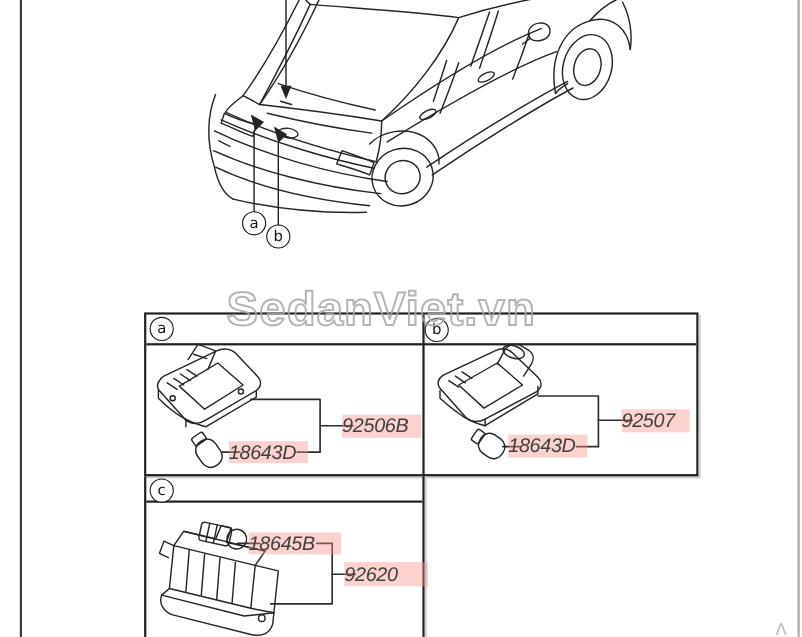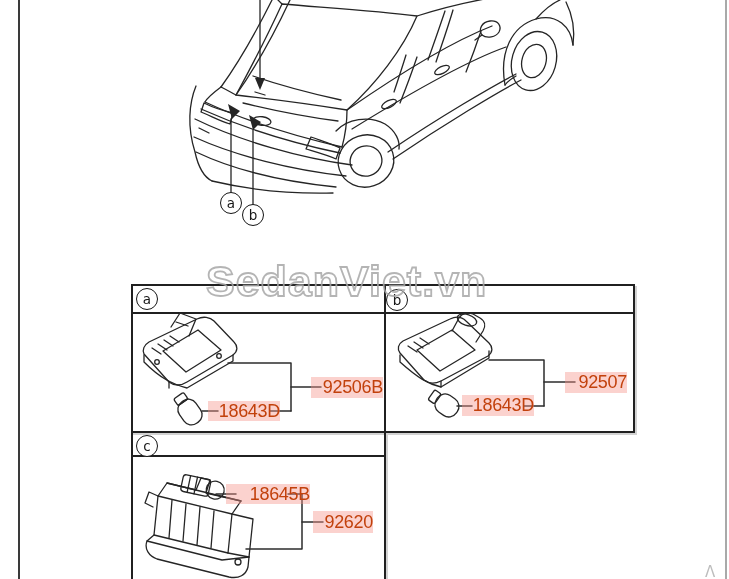--- a/index.html
+++ b/index.html
@@ -28,24 +28,25 @@
   #boxC .headband{height:24px;}
   
   .ccircle{
     width:22px;height:22px;border:1.7px solid #161616;border-radius:50%;
     background:#fff;box-sizing:border-box;z-index:3;
     display:flex;align-items:center;justify-content:center;
     font:13.5px "DejaVu Sans",sans-serif;color:#161616;
   }
   
   .plabel{
-    z-index:2;text-align:right;
+    z-index:2;text-align:left;
     background:rgba(246,148,138,0.42);
-    color:#c2410c;font-size:18px;letter-spacing:-0.3px;
+    color:#404040;font-size:18px;letter-spacing:-0.3px;
     font-family:"Liberation Sans",sans-serif;
+    font-style:italic;
   }
   
   #watermark{
     left:206px;top:260px;z-index:6;
     font-family:Liberation Sans, sans-serif;font-weight:bold;
     font-size:43px;letter-spacing:1px;line-height:1;
     color:rgba(255,255,255,0.05);
     -webkit-text-stroke:1.8px #a8a8a8;
     opacity:0.85;white-space:nowrap;pointer-events:none;
   }
@@ -207,18 +208,18 @@
   <div class="abs ccircle" style="left:242px;top:204px;">b</div>
   <div class="abs ccircle" style="left:136px;top:288px;">a</div>
   <div class="abs ccircle" style="left:386px;top:289px;">b</div>
   <div class="abs ccircle" style="left:136px;top:435px;">c</div>
 
   <div class="abs plabel" style="left:311px;top:377px;width:72px;height:21px;line-height:21px;">92506B</div>
   <div class="abs plabel" style="left:208px;top:401px;width:72px;height:20px;line-height:20px;">18643D</div>
   <div class="abs plabel" style="left:565px;top:372px;width:62px;height:21px;line-height:21px;">92507</div>
   <div class="abs plabel" style="left:462px;top:395px;width:72px;height:21px;line-height:21px;">18643D</div>
   <div class="abs plabel" style="left:226px;top:484px;width:84px;height:20px;line-height:20px;">18645B</div>
-  <div class="abs plabel" style="left:313px;top:511px;width:60px;height:22px;line-height:22px;">92620</div>
+  <div class="abs plabel" style="left:313px;top:511px;width:76px;height:22px;line-height:22px;">92620</div>
 
   <div class="abs" id="watermark">SedanViet.vn</div>
   <div class="abs" id="corner-mark">Λ</div>
 
 </div>
 
 </body></html>

